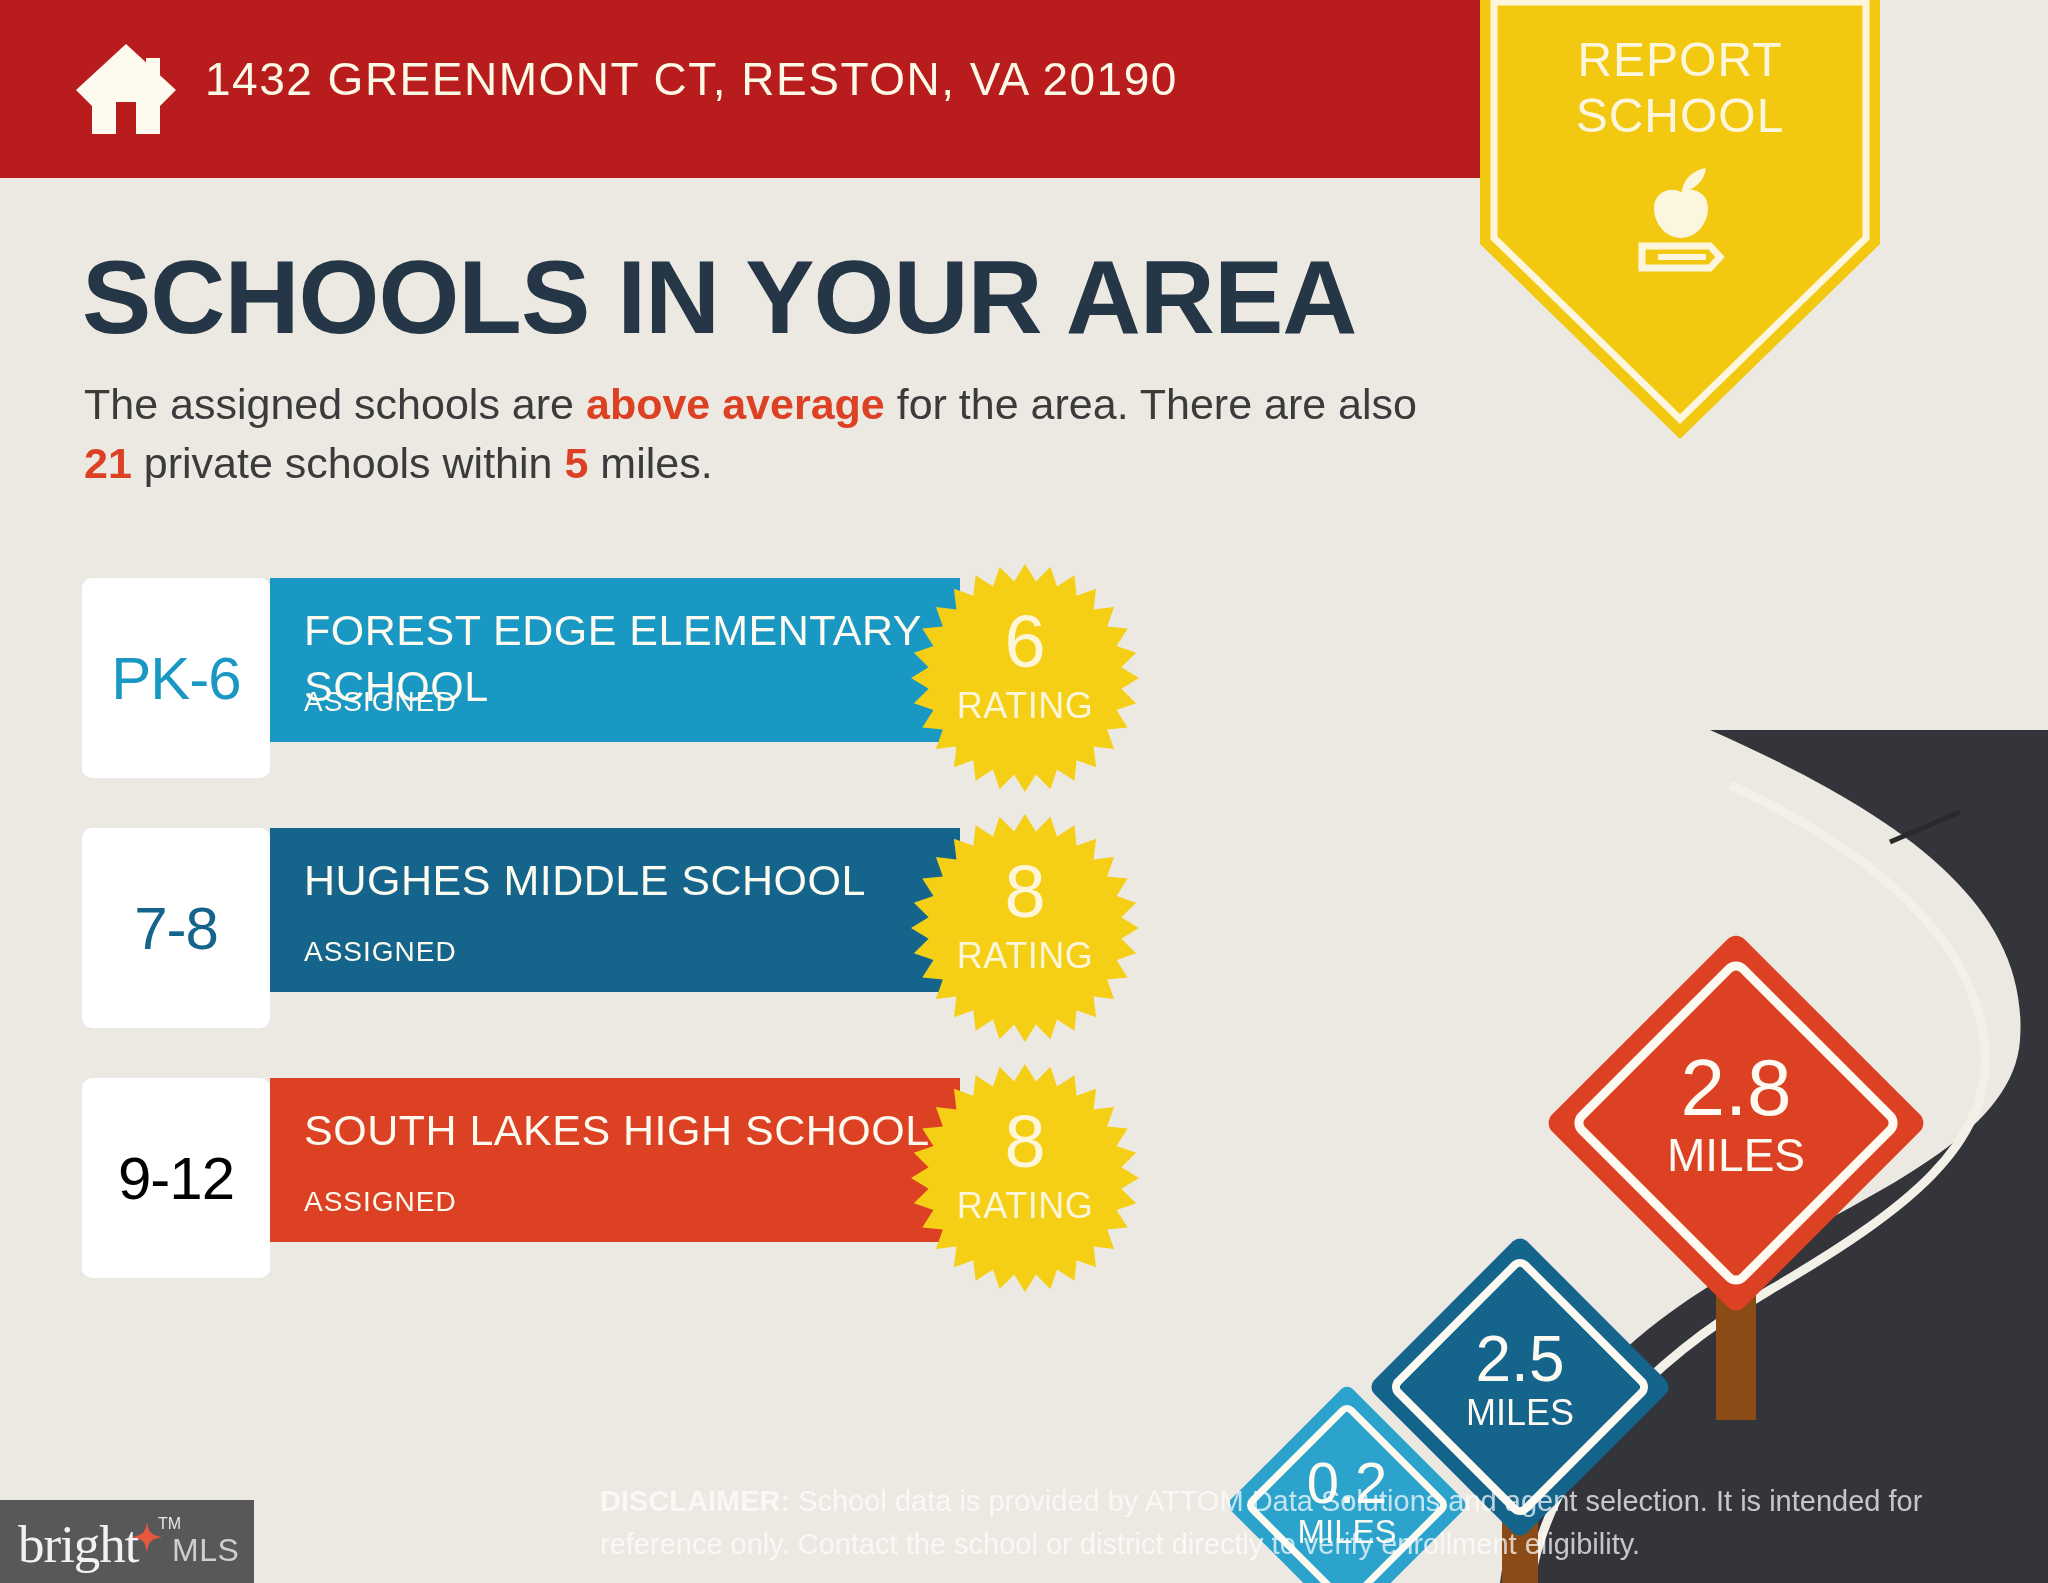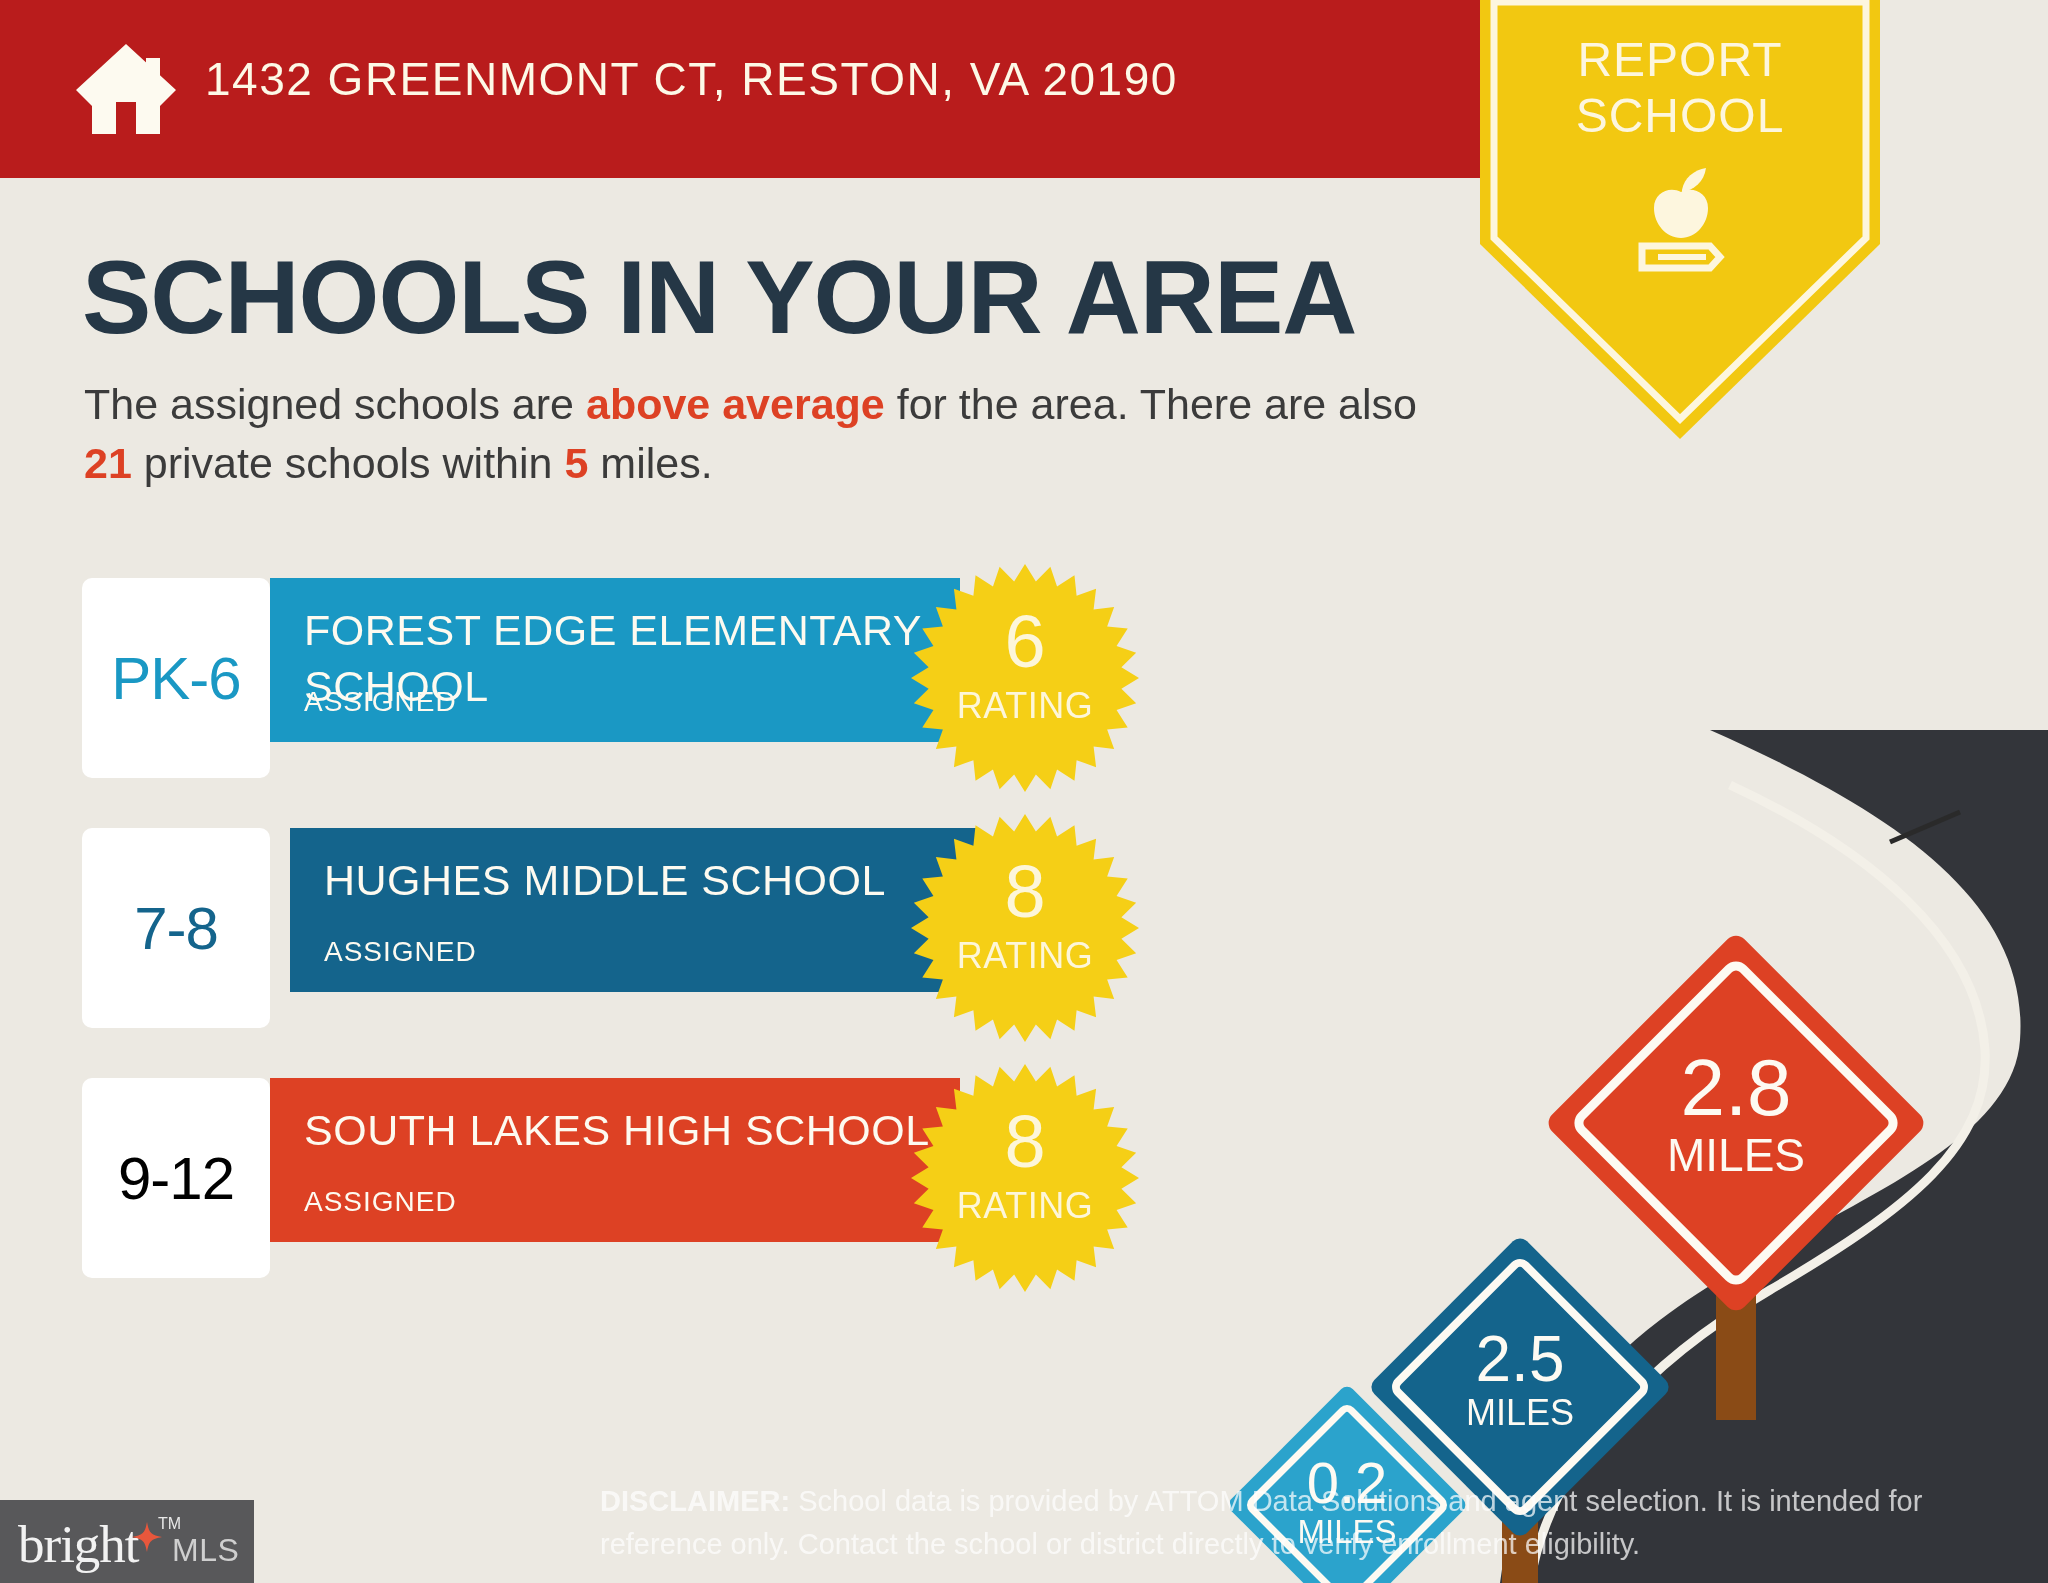--- a/index.html
+++ b/index.html
@@ -325,21 +325,21 @@
         </svg>
       <div class="burst-num">6</div>
       <div class="burst-label">RATING</div>
     </div>
   </div>
 
   <div class="school-row" style="top:828px;">
     <div class="grade-box">
       <span class="grade-text" style="color: rgb(20, 100, 140);">7-8</span>
     </div>
-    <div class="school-bar" style="background: rgb(20, 100, 140); margin-left: 20px;">
+    <div class="school-bar" style="background: rgb(20, 100, 140);">
       <div class="school-name">HUGHES MIDDLE SCHOOL</div>
       <div class="assigned-label">ASSIGNED</div>
     </div>
     <div class="rating-burst">
       <svg class="burst-svg" width="230" height="230" viewBox="0 0 230 230" style="position:absolute;left:0;top:0;">
           <polygon points="115.00,1.00 125.86,18.61 140.37,3.86 147.04,23.44 164.46,12.29 166.61,32.87 186.08,25.87 183.59,46.41 204.13,43.92 197.13,63.39 217.71,65.54 206.56,82.96 226.14,89.63 211.39,104.14 229.00,115.00 211.39,125.86 226.14,140.37 206.56,147.04 217.71,164.46 197.13,166.61 204.13,186.08 183.59,183.59 186.08,204.13 166.61,197.13 164.46,217.71 147.04,206.56 140.37,226.14 125.86,211.39 115.00,229.00 104.14,211.39 89.63,226.14 82.96,206.56 65.54,217.71 63.39,197.13 43.92,204.13 46.41,183.59 25.87,186.08 32.87,166.61 12.29,164.46 23.44,147.04 3.86,140.37 18.61,125.86 1.00,115.00 18.61,104.14 3.86,89.63 23.44,82.96 12.29,65.54 32.87,63.39 25.87,43.92 46.41,46.41 43.92,25.87 63.39,32.87 65.54,12.29 82.96,23.44 89.63,3.86 104.14,18.61" fill="#f5cf16"></polygon>
         </svg>
       <div class="burst-num">8</div>
       <div class="burst-label">RATING</div>
     </div>

